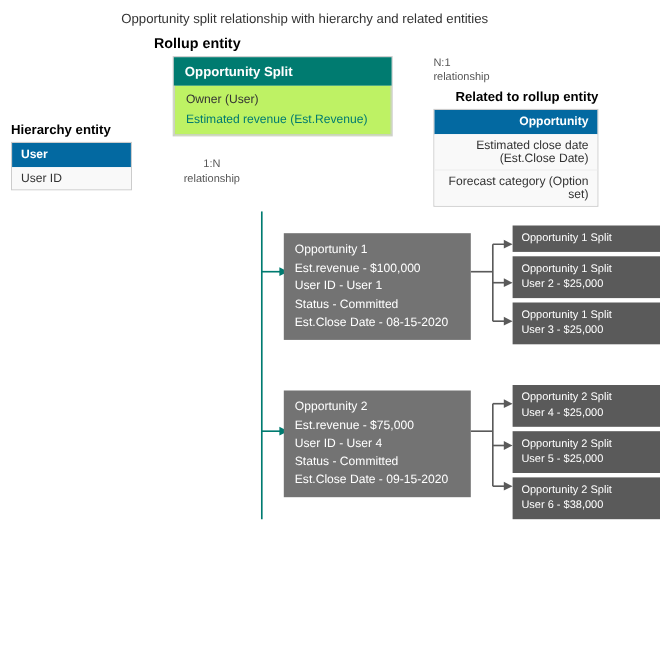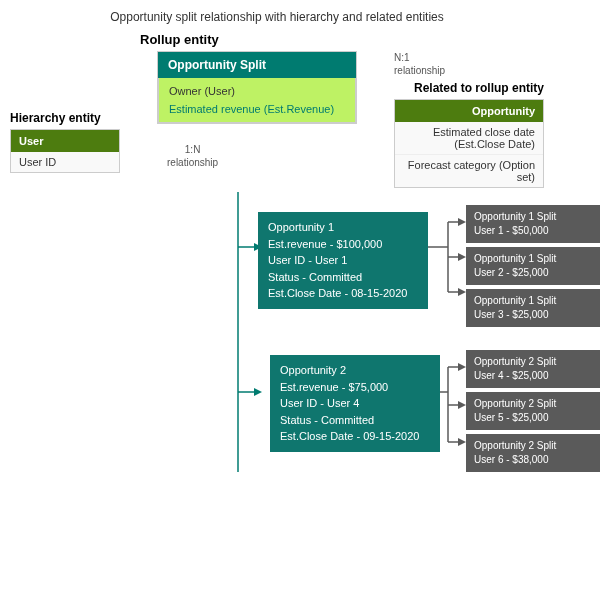--- a/index.html
+++ b/index.html
@@ -64,21 +64,21 @@
     .section-label {
       font-weight: bold;
       font-size: 12px;
       margin-bottom: 4px;
     }
     .entity-box {
       border: 1px solid #ccc;
       width: 110px;
     }
     .entity-box-header {
-      background: #4d7c0f;
+      background: #0369a1;
       color: #fff;
       padding: 5px 8px;
       font-size: 11px;
       font-weight: bold;
     }
     .entity-box-body {
       background: #f9f9f9;
     }
     .entity-box-body div {
       padding: 4px 8px;
@@ -119,21 +119,21 @@
       line-height: 1.3;
     }
     .rel-label-right {
       font-size: 10px;
       color: #555;
       text-align: center;
       line-height: 1.3;
     }
 
     .opp-box {
-      background: #0f766e;
+      background: #737373;
       color: #fff;
       padding: 7px 10px;
       width: 170px;
       font-size: 11px;
       line-height: 1.5;
     }
 
     .split-box {
       background: #5a5a5a;
       color: #fff;
@@ -233,34 +233,33 @@
     <div style="position:absolute; left:248px; top:20px;">
       <div class="opp-box">
         <div>Opportunity 1</div>
         <div>Est.revenue - $100,000</div>
         <div>User ID - User 1</div>
         <div>Status - Committed</div>
         <div>Est.Close Date - 08-15-2020</div>
       </div>
     </div>
 
-    <div style="position:absolute; left:260px; top:163px;">
+    <div style="position:absolute; left:248px; top:163px;">
       <div class="opp-box">
         <div>Opportunity 2</div>
         <div>Est.revenue - $75,000</div>
         <div>User ID - User 4</div>
         <div>Status - Committed</div>
         <div>Est.Close Date - 09-15-2020</div>
       </div>
     </div>
 
     <div style="position:absolute; left:456px; top:13px;">
       <div class="split-box" style="margin-bottom:4px;">
         <div>Opportunity 1 Split</div>
-        <div>User 1 - $50,000</div>
       </div>
       <div class="split-box" style="margin-bottom:4px;">
         <div>Opportunity 1 Split</div>
         <div>User 2 - $25,000</div>
       </div>
       <div class="split-box">
         <div>Opportunity 1 Split</div>
         <div>User 3 - $25,000</div>
       </div>
     </div>

